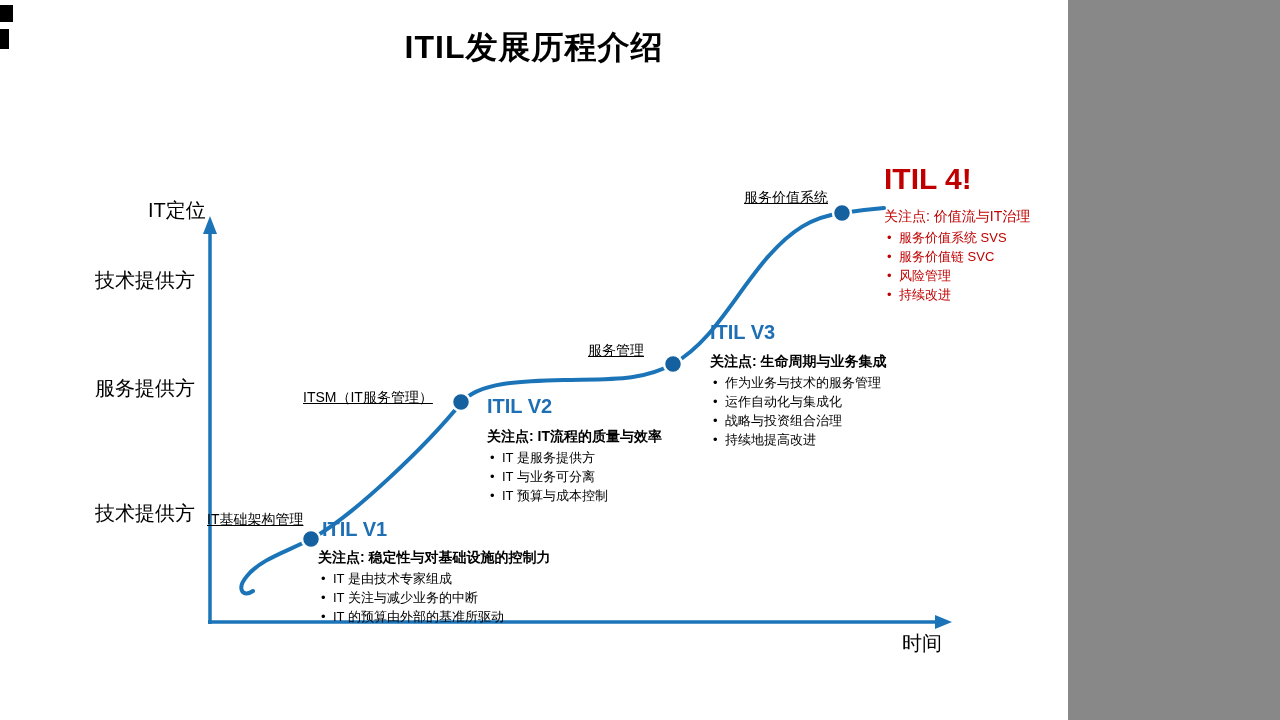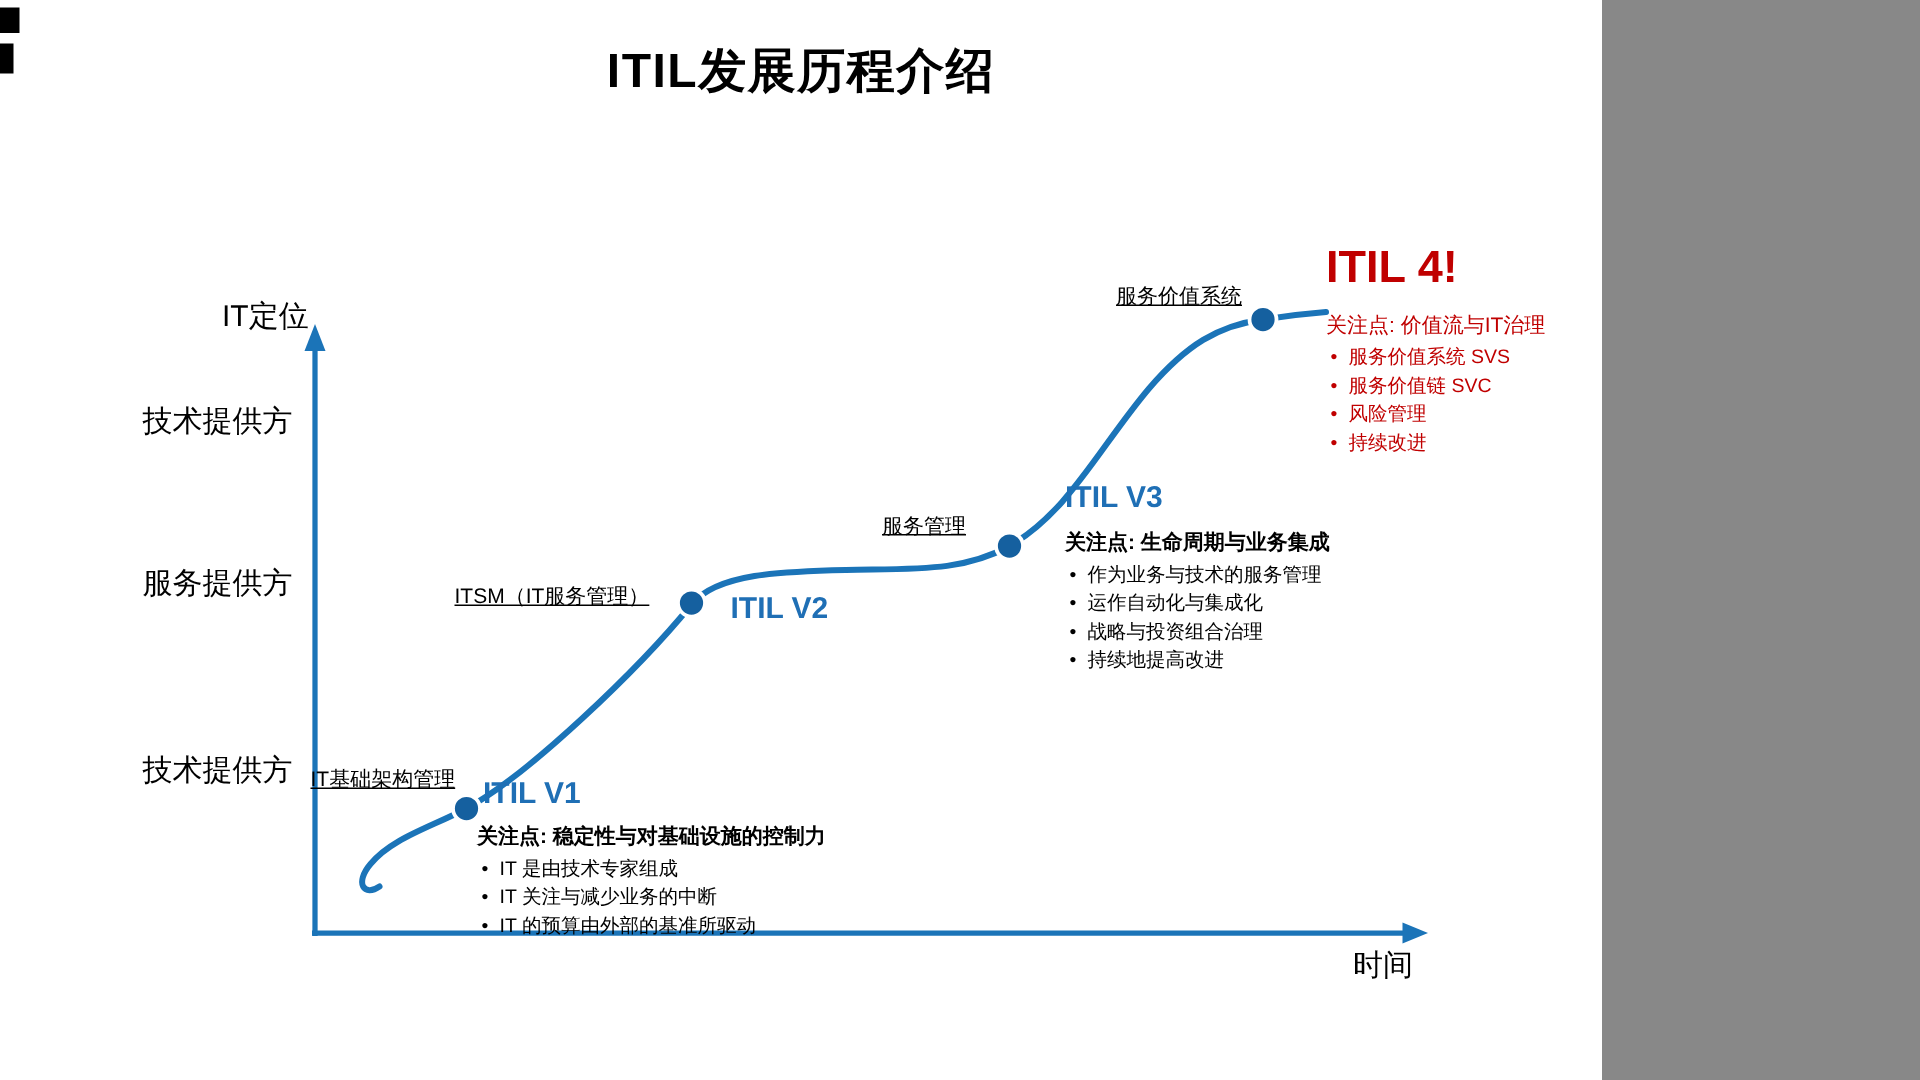--- a/index.html
+++ b/index.html
@@ -75,20 +75,26 @@
   <div class="version" style="left:322px;top:518px;">ITIL V1</div>
   <div class="details" style="left:318px;top:548px;">
     <div class="focus">关注点: 稳定性与对基础设施的控制力</div>
     <div class="bullet">IT 是由技术专家组成</div>
     <div class="bullet">IT 关注与减少业务的中断</div>
     <div class="bullet">IT 的预算由外部的基准所驱动</div>
   </div>
 
   <div class="stage" style="left:303px;top:389px;">ITSM（IT服务管理）</div>
   <div class="version" style="left:487px;top:395px;">ITIL V2</div>
+  <div class="details" style="left:487px;top:427px;">
+    <div class="focus">关注点: IT流程的质量与效率</div>
+    <div class="bullet">IT 是服务提供方</div>
+    <div class="bullet">IT 与业务可分离</div>
+    <div class="bullet">IT 预算与成本控制</div>
+  </div>
 
   <div class="stage" style="left:588px;top:342px;">服务管理</div>
   <div class="version" style="left:710px;top:321px;">ITIL V3</div>
   <div class="details" style="left:710px;top:352px;">
     <div class="focus">关注点: 生命周期与业务集成</div>
     <div class="bullet">作为业务与技术的服务管理</div>
     <div class="bullet">运作自动化与集成化</div>
     <div class="bullet">战略与投资组合治理</div>
     <div class="bullet">持续地提高改进</div>
   </div>

